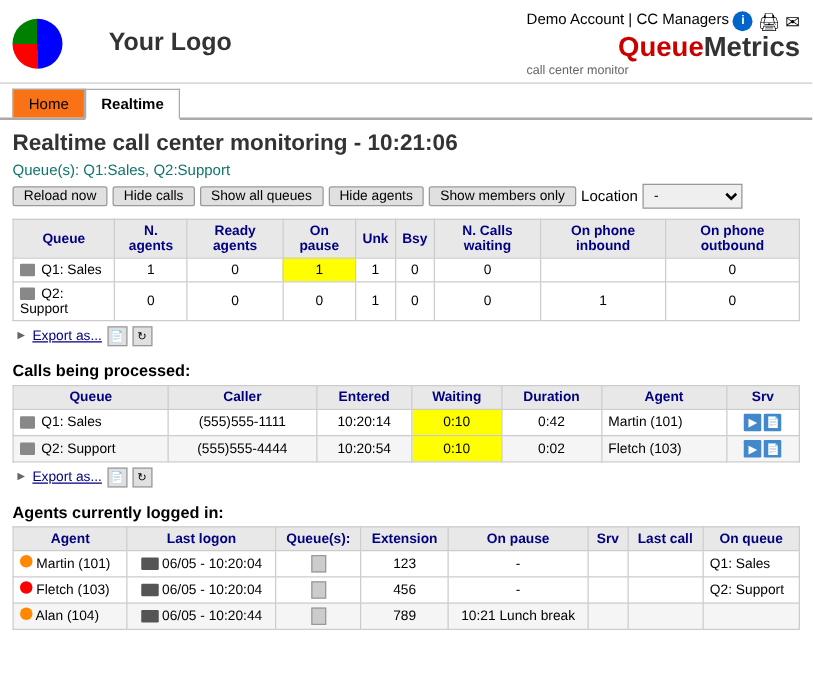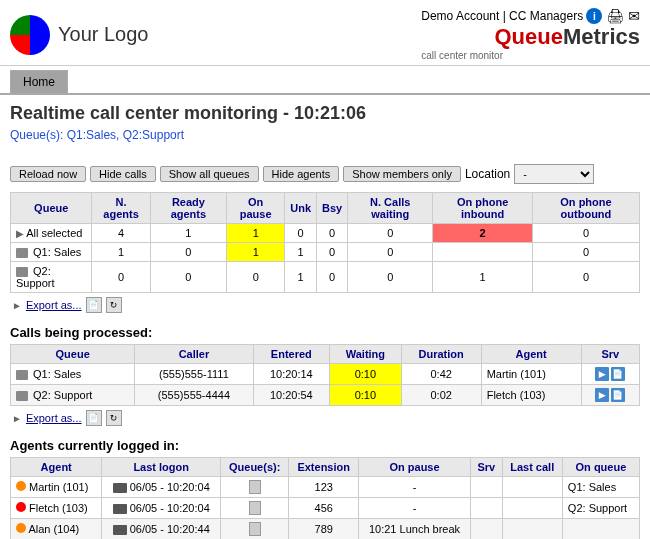--- a/index.html
+++ b/index.html
@@ -2,36 +2,36 @@
 <html><head>
   <meta charset="utf-8">
   <style>
     * { margin: 0; padding: 0; box-sizing: border-box; }
     body { font-family: Arial, sans-serif; font-size: 12px; background: #fff; width: 650px; }
 
     
     .header { display: flex; align-items: center; justify-content: space-between; padding: 8px 10px 4px 10px; border-bottom: 1px solid #ccc; }
     .logo-area { display: flex; align-items: center; gap: 8px; }
     .logo-circle { width: 40px; height: 40px; border-radius: 50%; background: conic-gradient(blue 0deg 180deg, red 180deg 270deg, green 270deg 360deg); }
-    .logo-text { font-size: 20px; font-weight: normal; color: #333; }
+    .logo-text { font-size: 20px; font-weight: bold; color: #333; margin-left: 29px; }
     .header-right { text-align: right; }
     .qm-brand { font-size: 22px; font-weight: bold; }
     .qm-brand .queue { color: #c00; }
     .qm-brand .metrics { color: #333; }
     .qm-sub { font-size: 10px; color: #666; text-align: left; }
 
     
     .tabs { display: flex; padding: 4px 10px 0 10px; border-bottom: 2px solid #aaa; }
-    .tab { padding: 4px 12px; border: 1px solid #aaa; border-bottom: none; background: #a3a3a3; cursor: pointer; font-size: 12px; }
+    .tab { padding: 4px 12px; border: 1px solid #aaa; border-bottom: none; background: #f97316; cursor: pointer; font-size: 12px; }
     .tab.active { background: #fff; border-bottom: 2px solid #fff; margin-bottom: -2px; font-weight: bold; }
 
     
     .main { padding: 8px 10px; }
     .page-title { font-size: 18px; font-weight: bold; color: #333; margin-bottom: 4px; }
-    .queue-info { font-size: 12px; color: #1d4ed8; margin-bottom: 22px; }
+    .queue-info { font-size: 12px; color: #0f766e; margin-bottom: 4px; }
 
     
     .toolbar { display: flex; align-items: center; gap: 4px; margin-bottom: 8px; }
     .btn { padding: 1px 8px; border: 1px solid #999; background: #e0e0e0; cursor: pointer; font-size: 11px; border-radius: 2px; }
     .location-select { padding: 2px 4px; font-size: 11px; border: 1px solid #999; min-width: 80px; }
 
     
     .section-title { font-weight: bold; font-size: 13px; margin: 8px 0 4px 0; }
     table { width: 100%; border-collapse: collapse; font-size: 11px; }
     th { background: #e8e8e8; border: 1px solid #ccc; padding: 3px 5px; text-align: center; font-weight: bold; color: #000080; }
@@ -78,20 +78,21 @@
     </div>
     <div class="qm-brand">
       <span class="queue">Queue</span><span class="metrics">Metrics</span>
     </div>
     <div class="qm-sub">call center monitor</div>
   </div>
 </div>
 
 <div class="tabs">
   <div class="tab">Home</div>
+  <div class="tab active">Realtime</div>
 </div>
 
 <div class="main">
   <div class="page-title">Realtime call center monitoring - 10:21:06</div>
   <div class="queue-info">Queue(s): Q1:Sales, Q2:Support</div>
 
   <div class="toolbar">
     <button class="btn">Reload now</button>
     <button class="btn">Hide calls</button>
     <button class="btn">Show all queues</button>
@@ -113,33 +114,20 @@
         <th>Unk</th>
         <th>Bsy</th>
         <th>N. Calls waiting</th>
         <th>On phone inbound</th>
         <th>On phone outbound</th>
       </tr>
     </thead>
     <tbody>
       <tr>
         <td class="td-left">
-          <span style="font-size:10px;color:#666;">▶</span> All selected
-        </td>
-        <td>4</td>
-        <td>1</td>
-        <td class="cell-yellow">1</td>
-        <td>0</td>
-        <td>0</td>
-        <td>0</td>
-        <td class="cell-red"><strong>2</strong></td>
-        <td>0</td>
-      </tr>
-      <tr>
-        <td class="td-left">
           <span style="display:inline-block;width:12px;height:10px;background:#888;border-radius:1px;vertical-align:middle;margin-right:2px;"></span> Q1: Sales
         </td>
         <td>1</td>
         <td>0</td>
         <td class="cell-yellow">1</td>
         <td>1</td>
         <td>0</td>
         <td>0</td>
         <td></td>
         <td>0</td>

